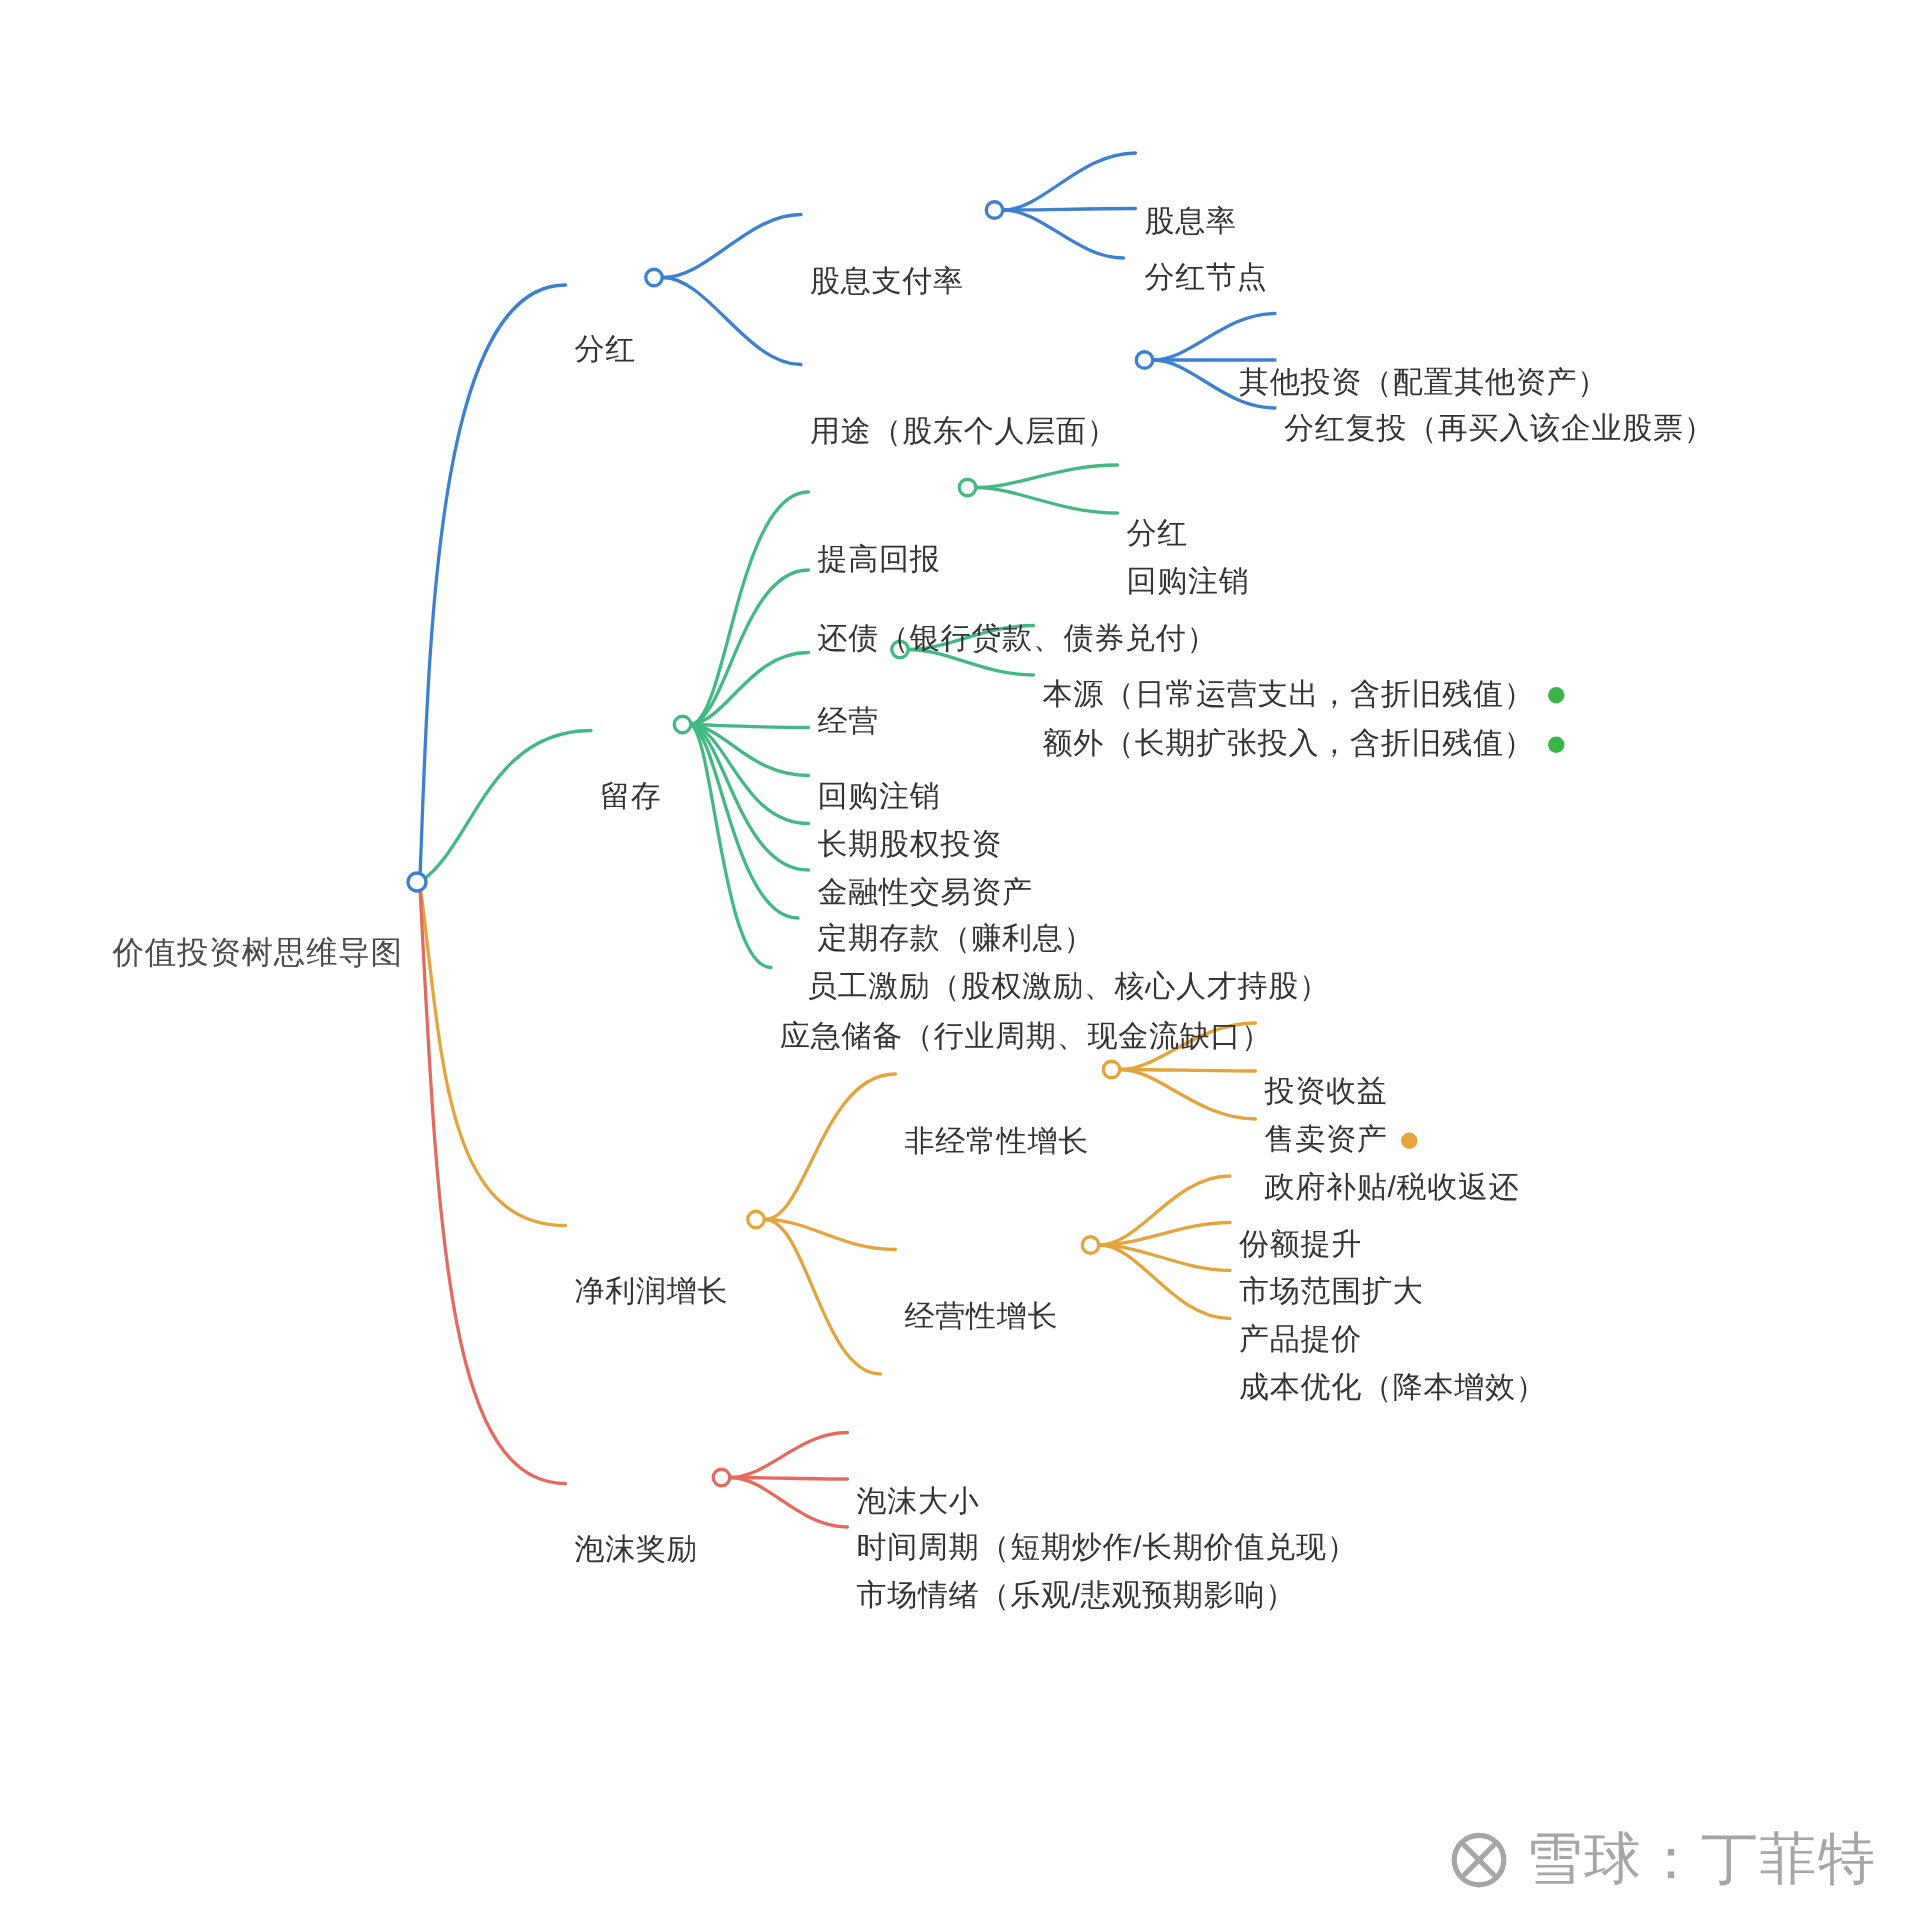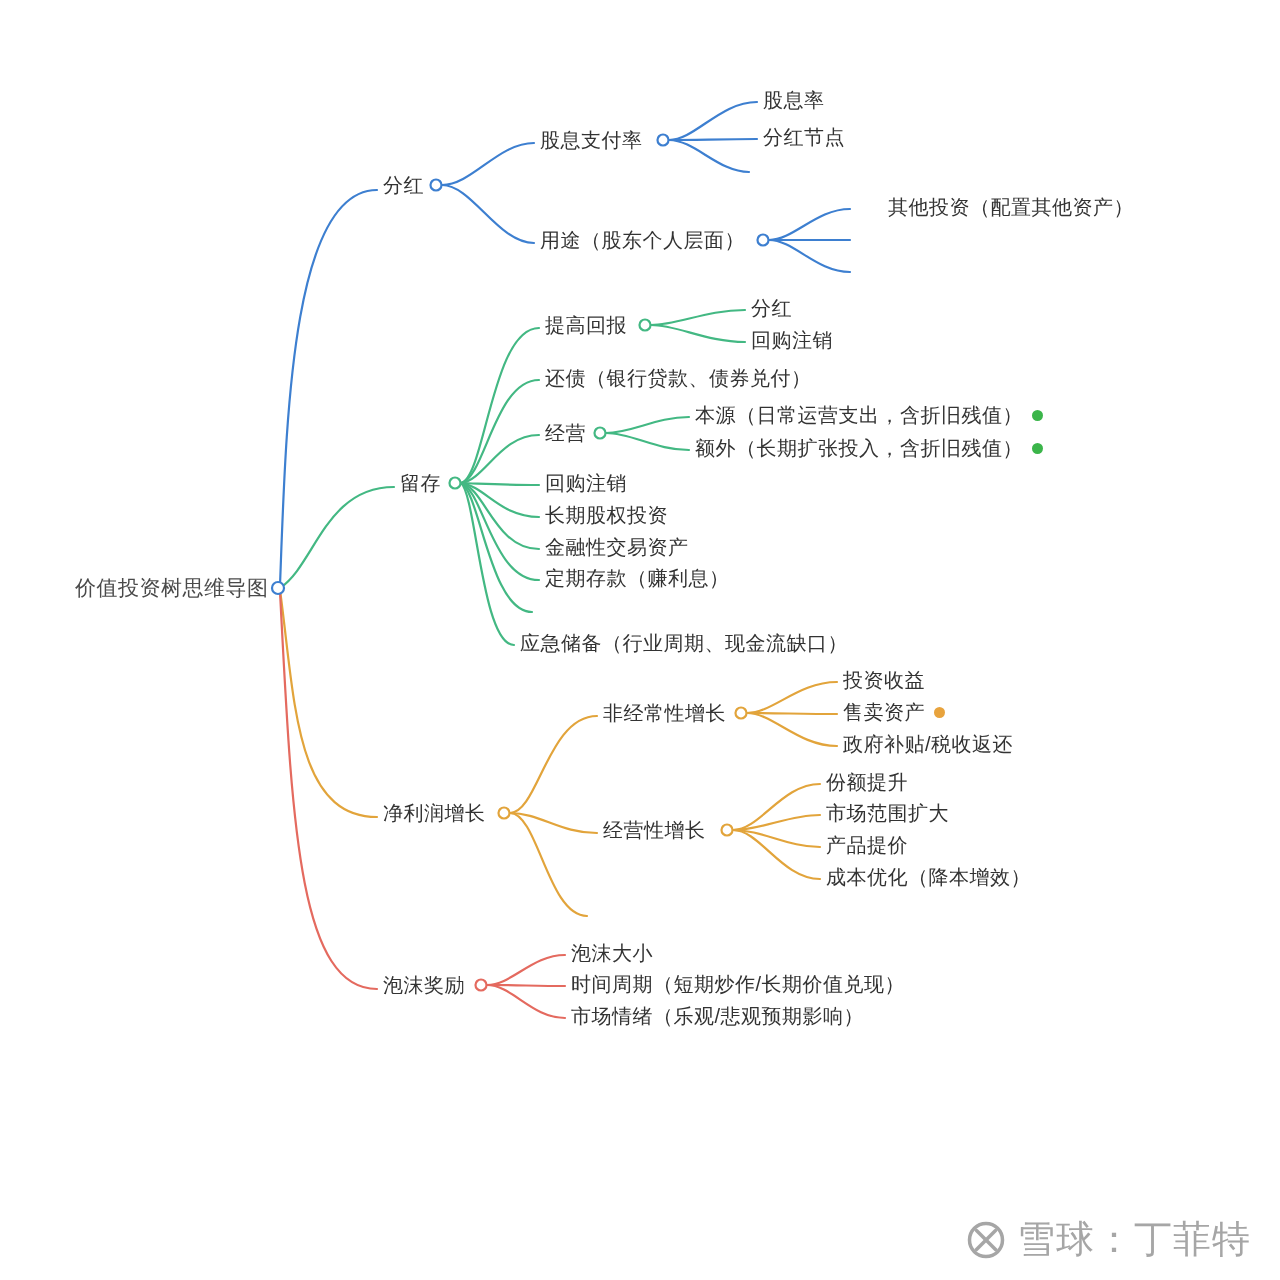--- a/index.html
+++ b/index.html
@@ -19,20 +19,21 @@
     display: flex;
     align-items: center;
     gap: 9px;
     font-size: 20px;
     font-weight: 500;
     color: #333333;
     white-space: nowrap;
     letter-spacing: 0.5px;
     line-height: 28px;
     cursor: default;
+    margin-top: 48px;
   }
   .node.root { font-size: 21px; font-weight: 400; color: #4a4a4a; }
   .dot { width: 11px; height: 11px; border-radius: 50%; display: inline-block; }
   .dot-green { background: #3bb54a; }
   .dot-orange { background: #e8a33d; }
   .watermark {
     position: absolute;
     left: 965px;
     top: 1214px;
     display: flex;
@@ -126,22 +127,25 @@
   </div>
   <div class="node" style="left:763px;top:100px">
     <span>股息率</span>
   </div>
   <div class="node" style="left:763px;top:137px">
     <span>分红节点</span>
   </div>
   <div class="node" style="left:540px;top:240px">
     <span>用途（股东个人层面）</span>
   </div>
-  <div class="node" style="left:888px;top:207px">
+  <div class="node" style="left:826px;top:207px">
     <span>其他投资（配置其他资产）</span>
+  </div>
+  <div class="node" style="left:856px;top:238px">
+    <span>分红复投（再买入该企业股票）</span>
   </div>
 
   <div class="node" style="left:400px;top:483px">
     <span>留存</span>
   </div>
   <div class="node" style="left:545px;top:325px">
     <span>提高回报</span>
   </div>
   <div class="node" style="left:751px;top:308px">
     <span>分红</span>
@@ -167,20 +171,23 @@
     <span>回购注销</span>
   </div>
   <div class="node" style="left:545px;top:515px">
     <span>长期股权投资</span>
   </div>
   <div class="node" style="left:545px;top:547px">
     <span>金融性交易资产</span>
   </div>
   <div class="node" style="left:545px;top:578px">
     <span>定期存款（赚利息）</span>
+  </div>
+  <div class="node" style="left:538px;top:610px">
+    <span>员工激励（股权激励、核心人才持股）</span>
   </div>
   <div class="node" style="left:520px;top:643px">
     <span>应急储备（行业周期、现金流缺口）</span>
   </div>
 
   <div class="node" style="left:383px;top:813px">
     <span>净利润增长</span>
   </div>
   <div class="node" style="left:603px;top:713px">
     <span>非经常性增长</span>

